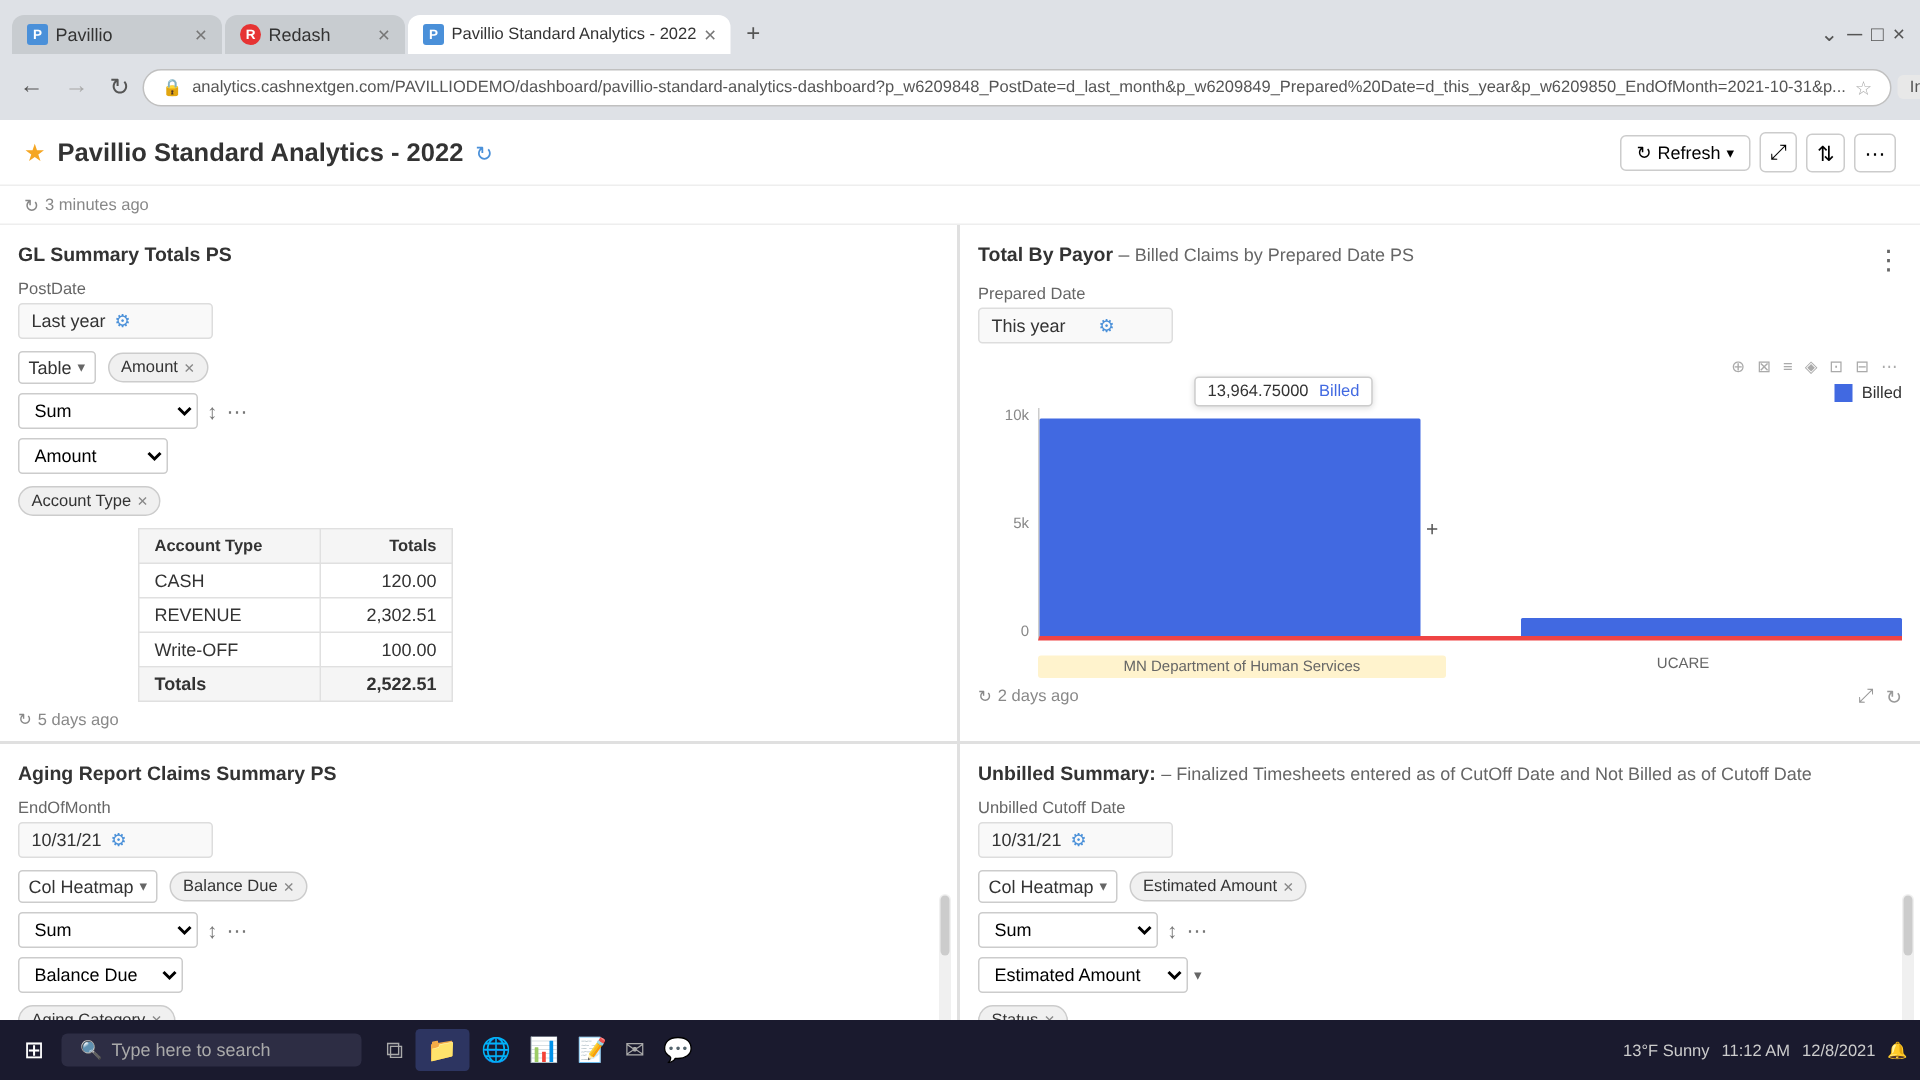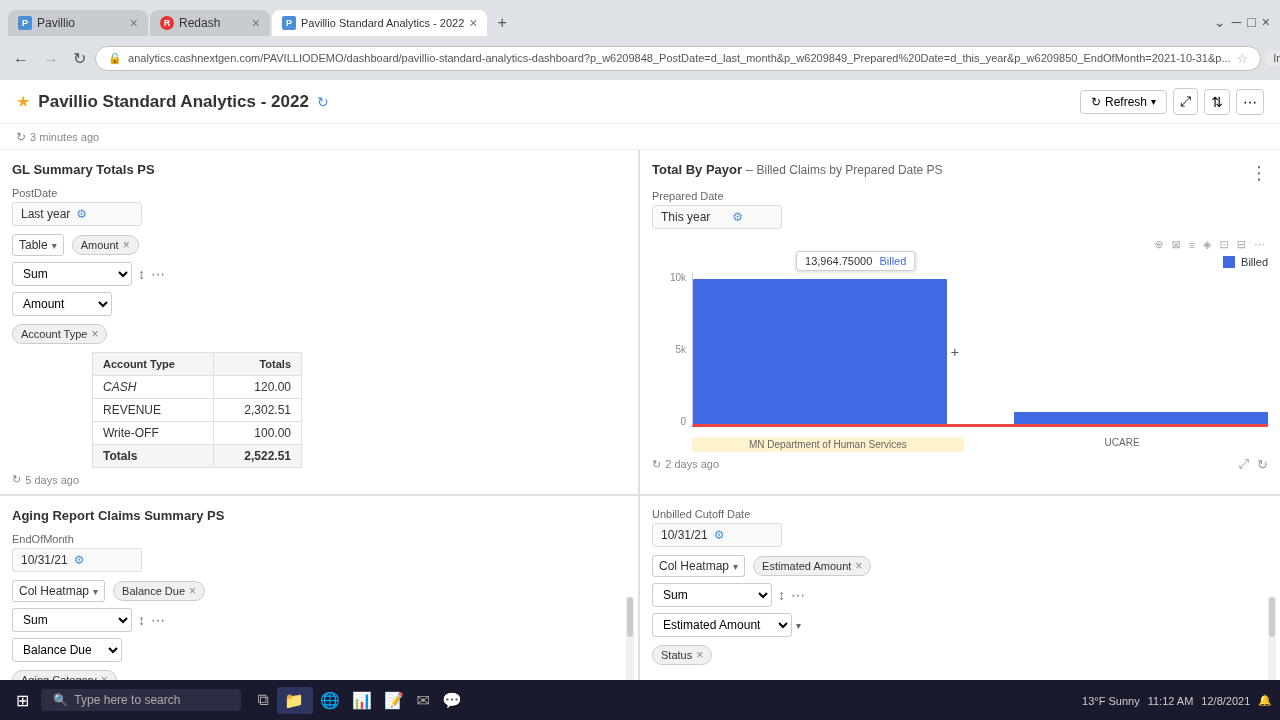--- a/index.html
+++ b/index.html
@@ -125,21 +125,21 @@
       <div style="margin-left:80px;">
         <table style="width:210px;border-collapse:collapse;font-size:12px;">
           <thead>
             <tr>
               <th style="background:#f5f5f5;padding:5px 10px;text-align:left;font-weight:600;border:1px solid #e0e0e0;font-size:11px;">Account Type</th>
               <th style="background:#f5f5f5;padding:5px 10px;text-align:right;font-weight:600;border:1px solid #e0e0e0;font-size:11px;">Totals</th>
             </tr>
           </thead>
           <tbody id="gl-table-body">
               <tr>
-                <td style="padding: 4px 10px; border: 1px solid rgb(224, 224, 224); font-size: 12px; font-style: italic;">CASH</td>
+                <td style="padding: 4px 10px; border: 1px solid rgb(224, 224, 224); font-size: 12px;">CASH</td>
                 <td style="text-align: right; padding: 4px 10px; border: 1px solid rgb(224, 224, 224); font-size: 12px;">120.00</td>
               </tr>
               <tr>
                 <td style="padding: 4px 10px; border: 1px solid rgb(224, 224, 224); font-size: 12px;">REVENUE</td>
                 <td style="text-align: right; padding: 4px 10px; border: 1px solid rgb(224, 224, 224); font-size: 12px;">2,302.51</td>
               </tr>
               <tr>
                 <td style="padding: 4px 10px; border: 1px solid rgb(224, 224, 224); font-size: 12px;">Write-OFF</td>
                 <td style="text-align: right; padding: 4px 10px; border: 1px solid rgb(224, 224, 224); font-size: 12px;">100.00</td>
               </tr>
@@ -279,20 +279,25 @@
           <span style="color:#888;cursor:pointer;font-size:12px;">×</span>
         </div>
       </div>
 
       <div style="position:absolute;right:4px;top:100px;bottom:20px;width:8px;background:#f0f0f0;border-radius:4px;">
         <div style="width:6px;height:40px;background:#ccc;border-radius:3px;margin:1px;"></div>
       </div>
     </div>
 
     <div style="padding:12px;position:relative;overflow:hidden;">
+      <div style="margin-bottom:10px;">
+        <span style="font-size:13px;font-weight:600;color:#333;">Unbilled Summary:</span>
+        <span style="font-size:12px;color:#666;"> – </span>
+        <span style="font-size:12px;color:#666;">Finalized Timesheets entered as of CutOff Date and Not Billed as of Cutoff Date</span>
+      </div>
 
       <div style="margin-bottom:8px;">
         <div style="font-size:11px;color:#666;margin-bottom:3px;">Unbilled Cutoff Date</div>
         <div style="background:#f9f9f9;border:1px solid #ddd;border-radius:3px;padding:4px 8px;font-size:12px;display:inline-flex;align-items:center;gap:6px;min-width:130px;">
           <span>10/31/21</span>
           <span style="color:#4a90d9;font-size:12px;cursor:pointer;">⚙</span>
         </div>
       </div>
 
       <div style="display:flex;gap:8px;align-items:center;margin-bottom:6px;">

